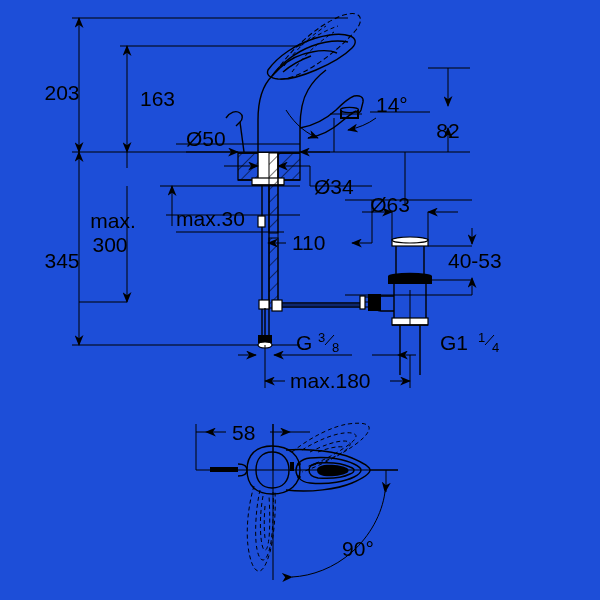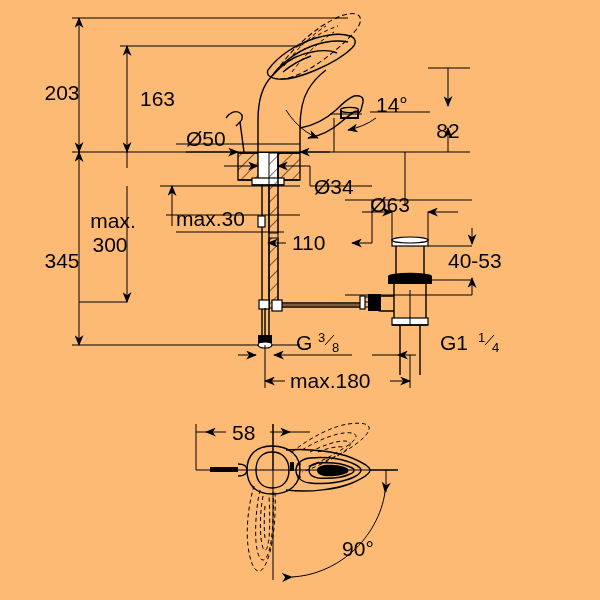--- a/index.html
+++ b/index.html
@@ -11,21 +11,21 @@
   body {
     width: 600px;
     height: 600px;
     overflow: hidden;
     font-family: "Liberation Sans", sans-serif;
   }
   #stage {
     position: relative;
     width: 600px;
     height: 600px;
-    background: #fdba74;
+    background: #1d4ed8;
   }
   svg#drawing {
     position: absolute;
     left: 0;
     top: 0;
     width: 600px;
     height: 600px;
     display: block;
   }
   .dimtext {

